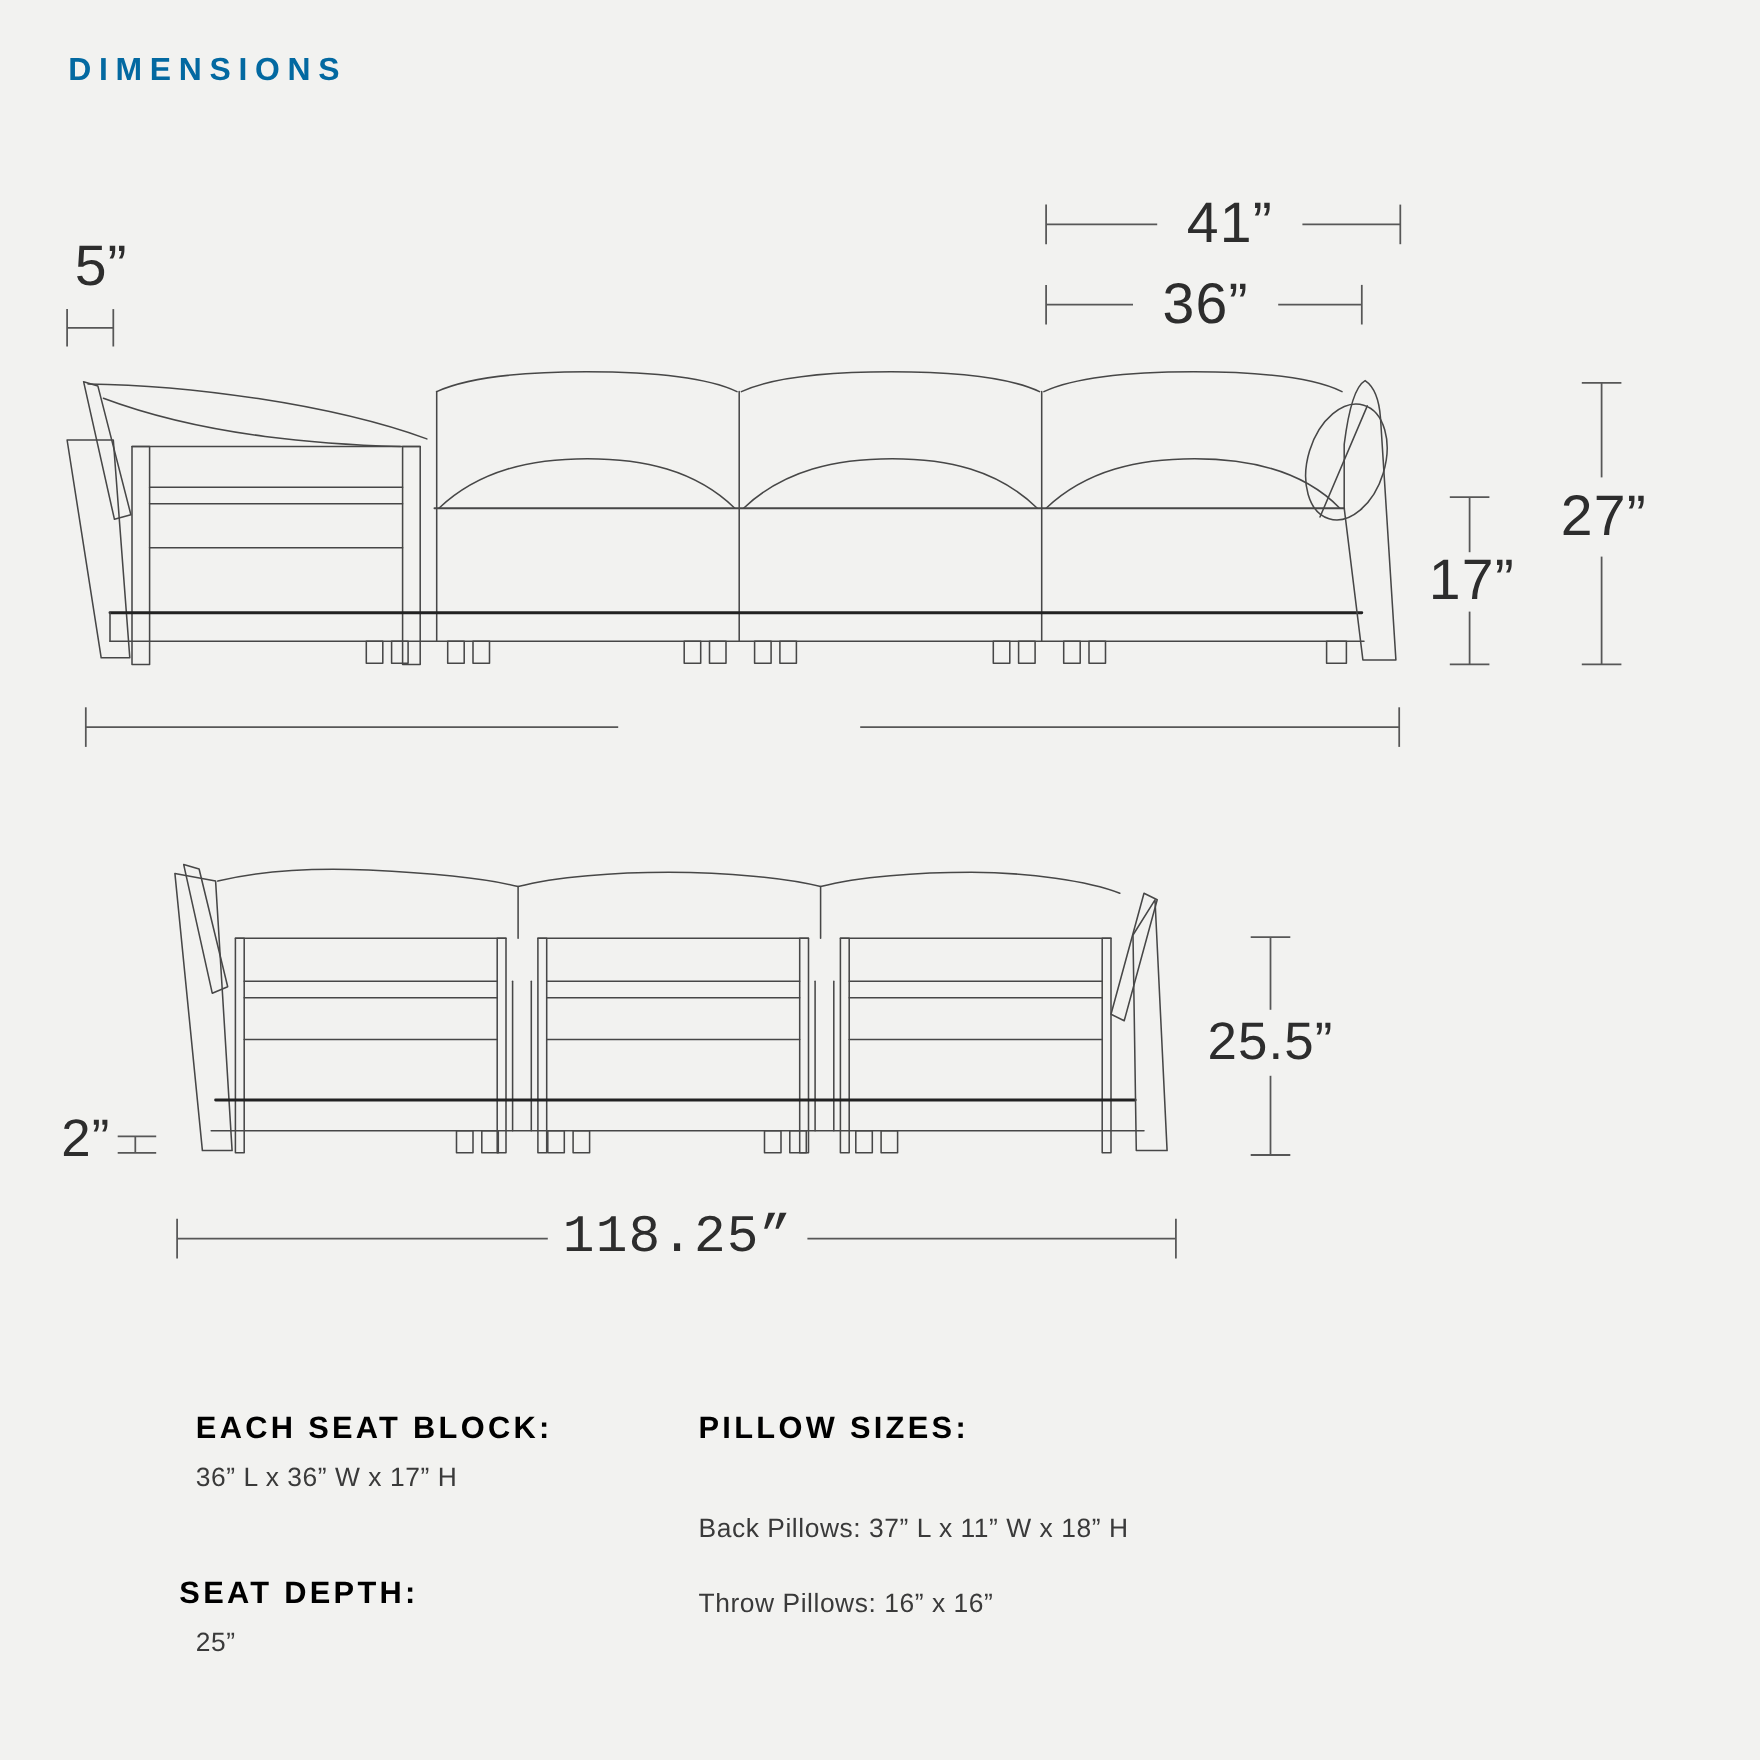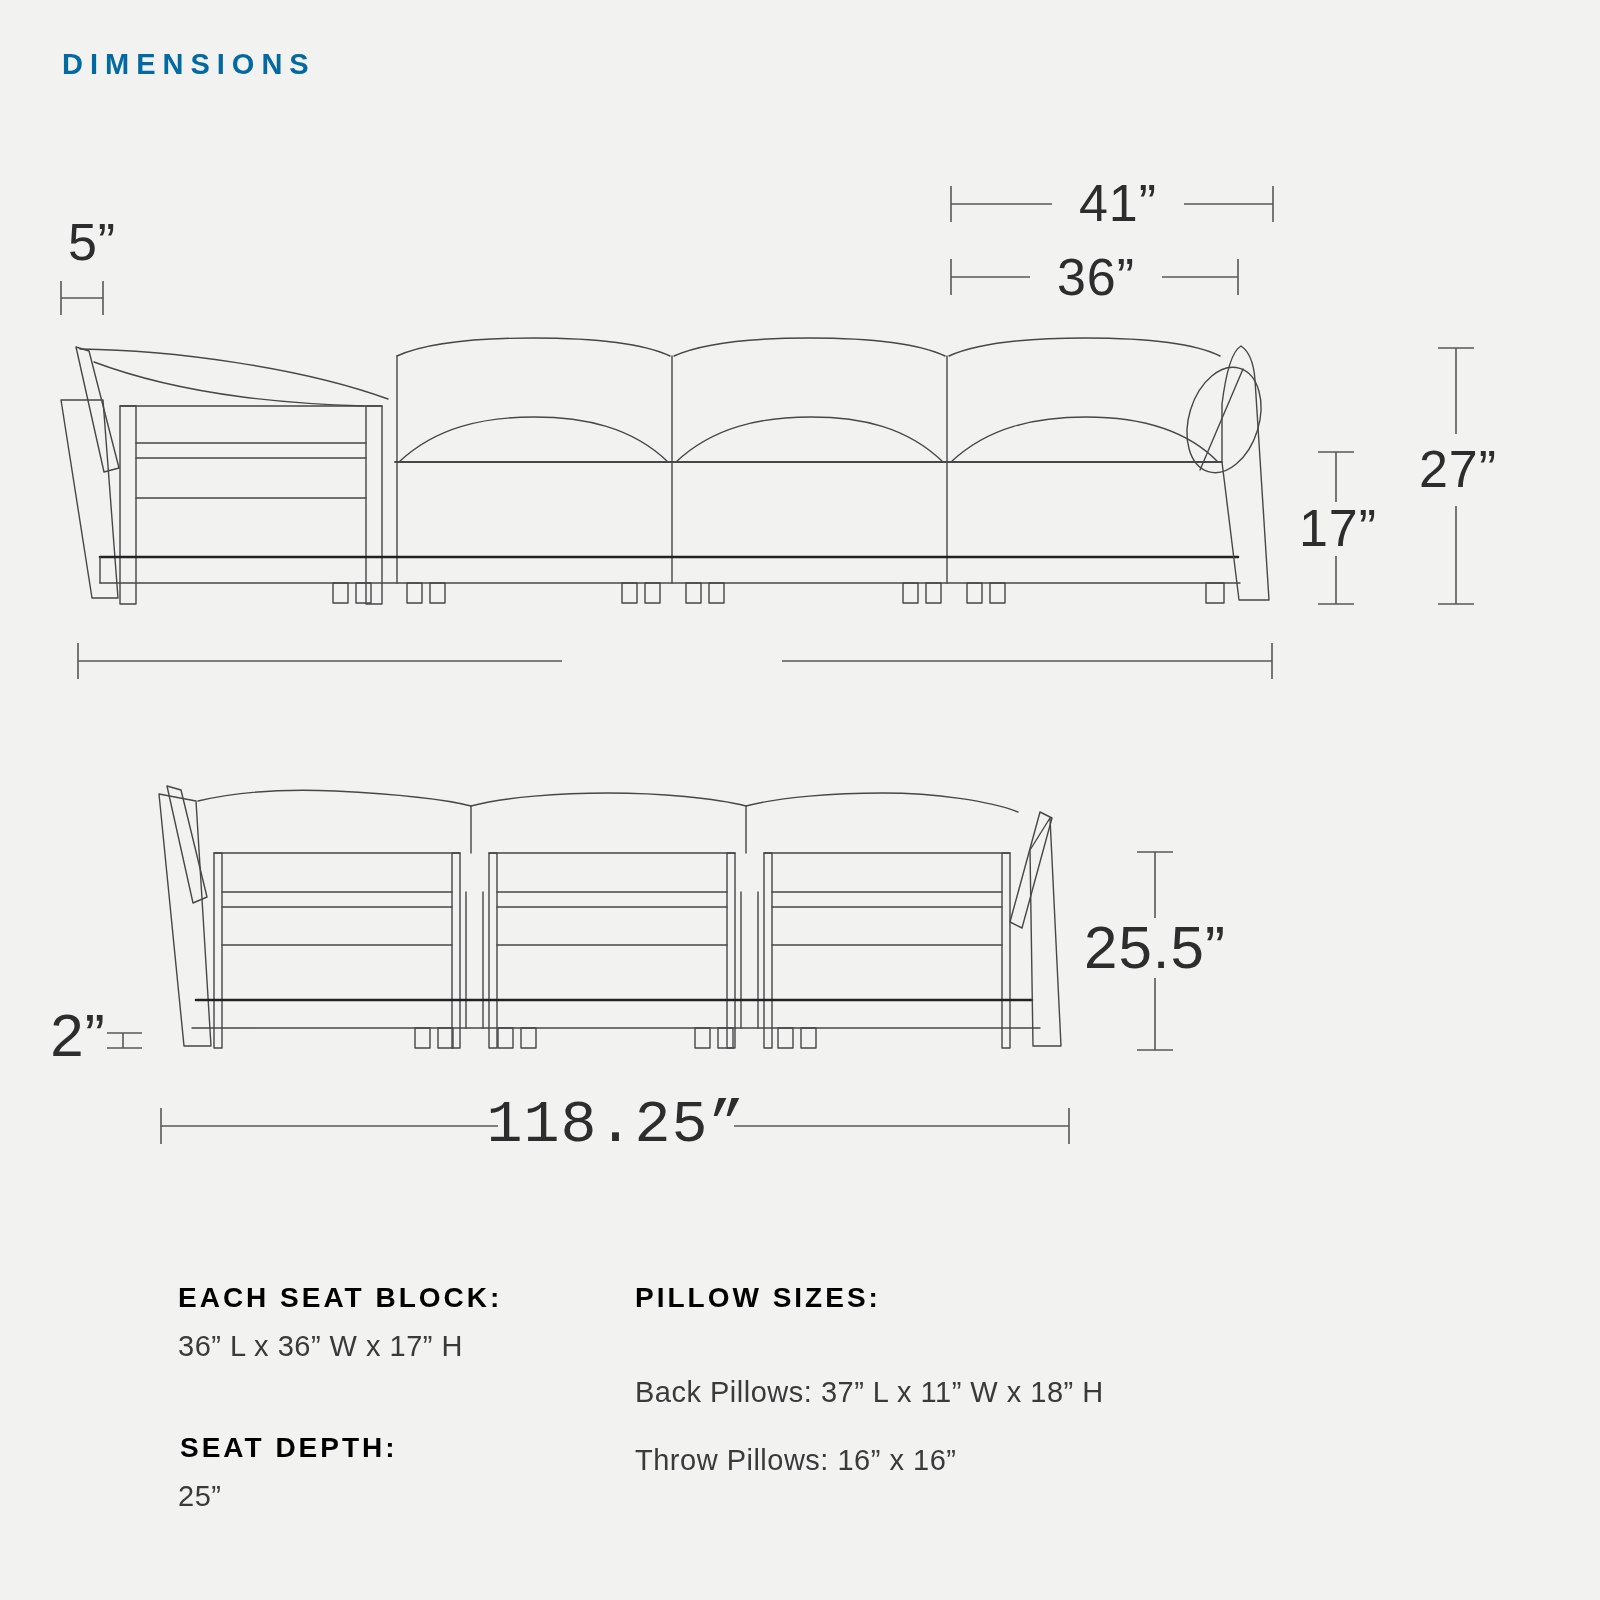--- a/index.html
+++ b/index.html
@@ -16,29 +16,29 @@
   .page-title{
     position:absolute;left:62px;top:48px;
     font-size:29px;font-weight:700;letter-spacing:7px;color:#0369a1;
   }
   .dim{
     position:absolute;
     transform:translate(-50%,-50%);
     font-size:52px;font-weight:400;color:#2d2d2d;
     white-space:nowrap;letter-spacing:1px;
   }
-  .dim-sm{font-size:60px;}
+  .dim-sm{font-size:48px;}
   .spec-heading{
     position:absolute;
     font-size:28px;font-weight:700;letter-spacing:3px;color:#000000;
     white-space:nowrap;
   }
   .spec-value{
     position:absolute;
-    font-size:29px;font-weight:400;color:#3a3a3a;
+    font-size:24px;font-weight:400;color:#3a3a3a;
     white-space:nowrap;letter-spacing:0.5px;
   }
 </style>
 </head>
 <body>
 
 <div class="stage">
 
   <svg width="1600" height="1600" viewBox="0 0 1600 1600">
 
@@ -229,20 +229,20 @@
   <div class="dim" style="left:1096px;top:277px;">36”</div>
   <div class="dim" style="left:1458px;top:469px;">27”</div>
   <div class="dim" style="left:1338px;top:528px;">17”</div>
 
   <div class="dim dim-sm" style="left:1155px;top:947px;">25.5”</div>
   <div class="dim dim-sm" style="left:78px;top:1035px;">2”</div>
   <div class="dim dim-sm" style="left:616px;top:1125px;font-family:Liberation Mono, monospace;">118.25”</div>
 
   <div class="spec-heading" style="left:178px;top:1282px;">EACH SEAT BLOCK:</div>
   <div class="spec-value" style="left:178px;top:1330px;">36” L x 36” W x 17” H</div>
-  <div class="spec-heading" style="left:180px;top:1432px;">SEAT DEPTH:</div>
+  <div class="spec-heading" style="left:163px;top:1432px;">SEAT DEPTH:</div>
   <div class="spec-value" style="left:178px;top:1480px;">25”</div>
 
   <div class="spec-heading" style="left:635px;top:1282px;">PILLOW SIZES:</div>
   <div class="spec-value" style="left:635px;top:1376px;">Back Pillows: 37” L x 11” W x 18” H</div>
   <div class="spec-value" style="left:635px;top:1444px;">Throw Pillows: 16” x 16”</div>
 
 </div>
 
 </body></html>

